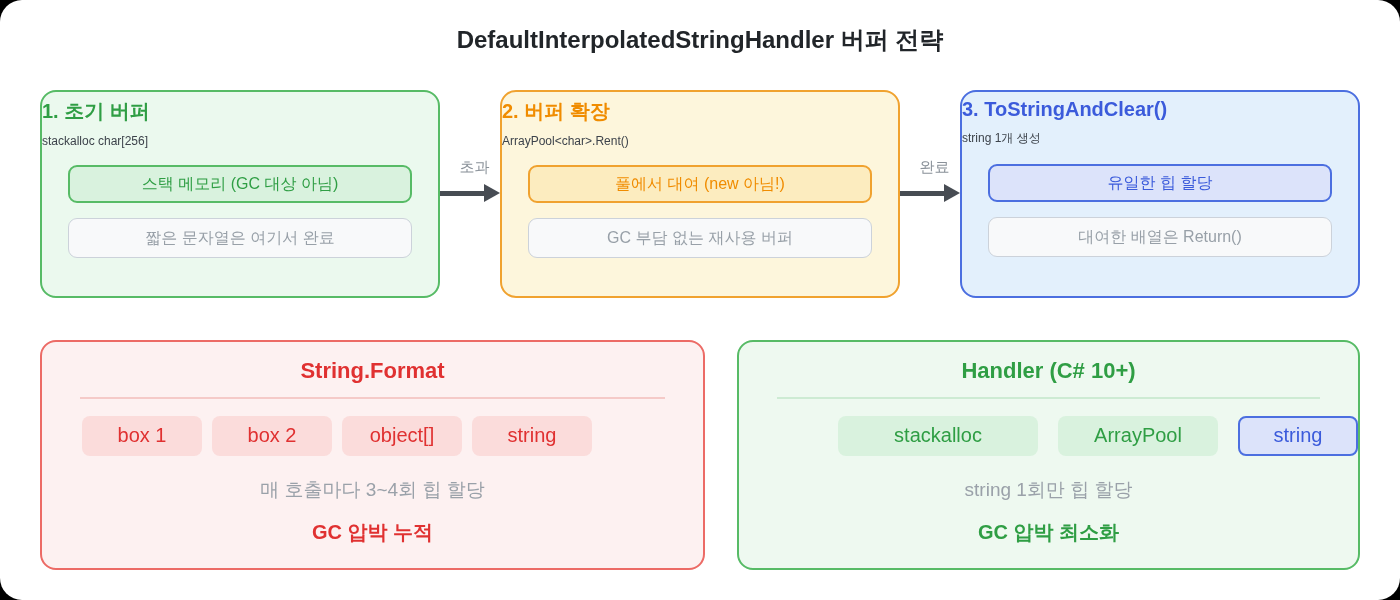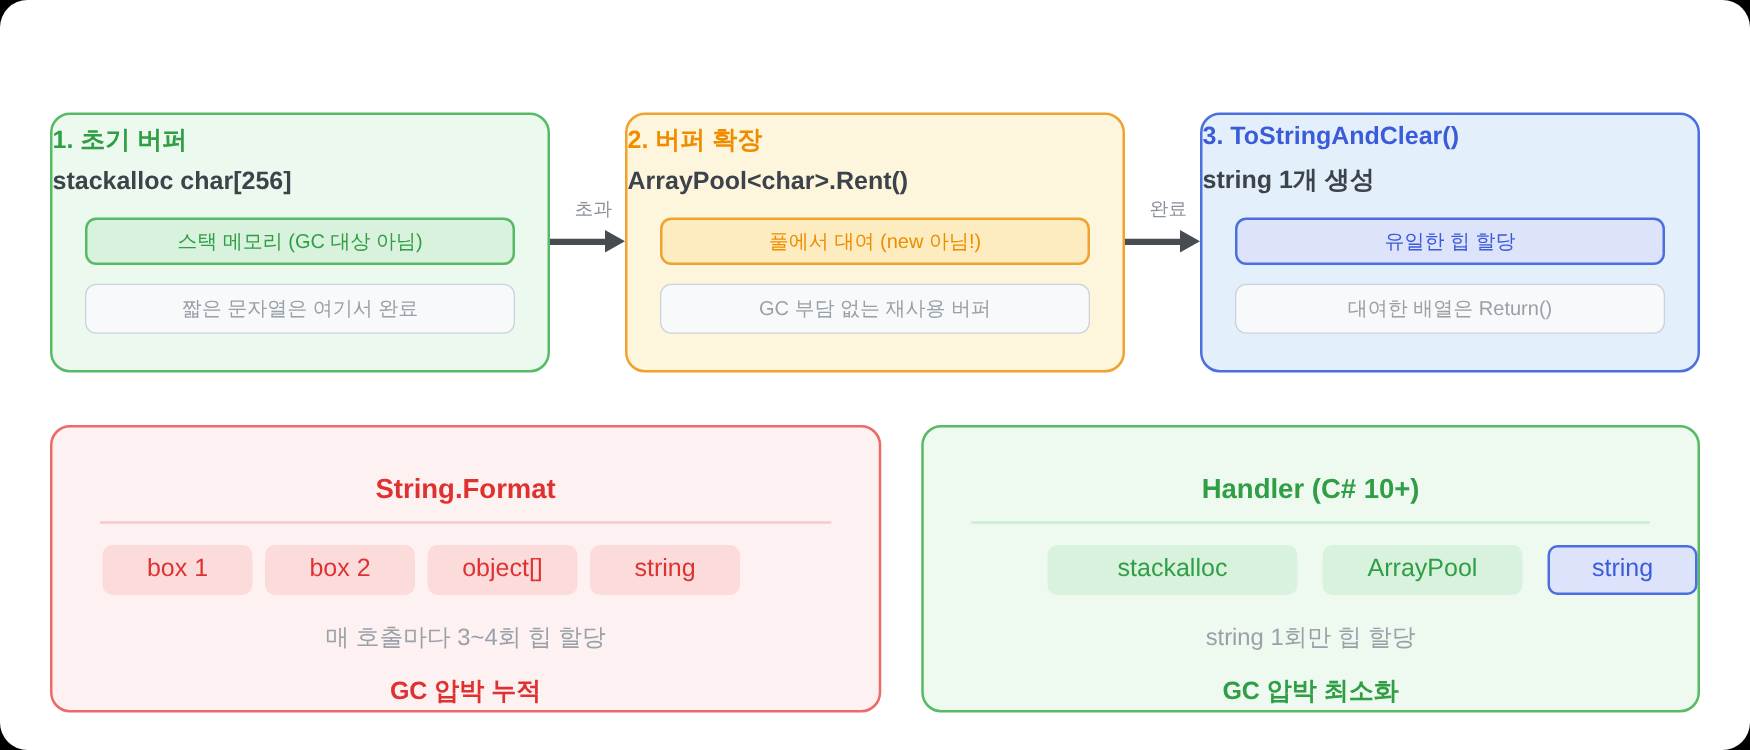--- a/index.html
+++ b/index.html
@@ -32,21 +32,21 @@
     text-align: left;
     padding-top: 6px;
   }
   .stage-1 { left: 40px;  background: var(--green-bg);  border-color: var(--green-border); }
   .stage-2 { left: 500px; background: var(--amber-bg);  border-color: var(--amber-border); }
   .stage-3 { left: 960px; background: var(--blue-bg);   border-color: var(--blue-border); }
   .stage-title { font-size: 20px; font-weight: bold; }
   .stage-1 .stage-title { color: var(--green-accent); }
   .stage-2 .stage-title { color: var(--amber-accent); }
   .stage-3 .stage-title { color: var(--blue-accent); }
-  .stage-subtitle { margin-top: 9px; font-size: 20px; color: var(--subtitle-text); font-weight: bold; }
+  .stage-subtitle { margin-top: 9px; font-size: 12px; color: var(--subtitle-text); }
   .chip {
     width: 344px; height: 38px;
     margin: 17px auto 0;
     border-radius: 9px;
     display: flex; align-items: center; justify-content: center;
     font-size: 16px;
   }
   .chip-highlight { border: 2px solid; }
   .stage-1 .chip-highlight { background: var(--green-chip-bg); border-color: var(--green-border); color: var(--green-accent); }
   .stage-2 .chip-highlight { background: var(--amber-chip-bg); border-color: var(--amber-border); color: var(--amber-accent); }
@@ -74,21 +74,21 @@
   
   .compare {
     position: absolute;
     top: 340px;
     height: 230px;
     border-radius: 16px;
     border: 2.5px solid;
   }
   .compare-left  { left: 40px;  width: 665px; background: var(--red-bg);       border-color: var(--red-border); }
   .compare-right { left: 737px; width: 623px; background: var(--green-bg2);    border-color: var(--green-border); }
-  .compare-title { margin-top: 36px; text-align: center; font-size: 22px; font-weight: bold; }
+  .compare-title { margin-top: 16px; text-align: center; font-size: 22px; font-weight: bold; }
   .compare-left  .compare-title { color: var(--red-accent); }
   .compare-right .compare-title { color: var(--green-accent); }
   .divider { height: 1.5px; margin: 13px auto 0; width: calc(100% - 76px); }
   .compare-left  .divider { background: var(--red-divider); }
   .compare-right .divider { background: var(--green-divider); }
   .chips-row {
     margin-top: 17px;
     padding-left: 40px;
     display: flex;
     align-items: center;
@@ -114,20 +114,21 @@
   .note-text { margin-top: 21px; text-align: center; font-size: 19px; color: var(--gray-text); }
   .verdict-text { margin-top: 16px; text-align: center; font-size: 20px; font-weight: bold; }
   .compare-left  .verdict-text { color: var(--red-accent); }
   .compare-right .verdict-text { color: var(--green-accent); }
 </style>
 </head>
 <body>
 
 <div class="canvas">
 
+  <div class="diagram-title">DefaultInterpolatedStringHandler 버퍼 전략</div>
 
   <div class="stage stage-1">
     <div class="stage-title">1. 초기 버퍼</div>
     <div class="stage-subtitle">stackalloc char[256]</div>
     <div class="chip chip-highlight">스택 메모리 (GC 대상 아님)</div>
     <div class="chip chip-muted">짧은 문자열은 여기서 완료</div>
   </div>
 
   <div class="flow-arrow flow-arrow-1">
     <div class="arrow-label">초과</div>

